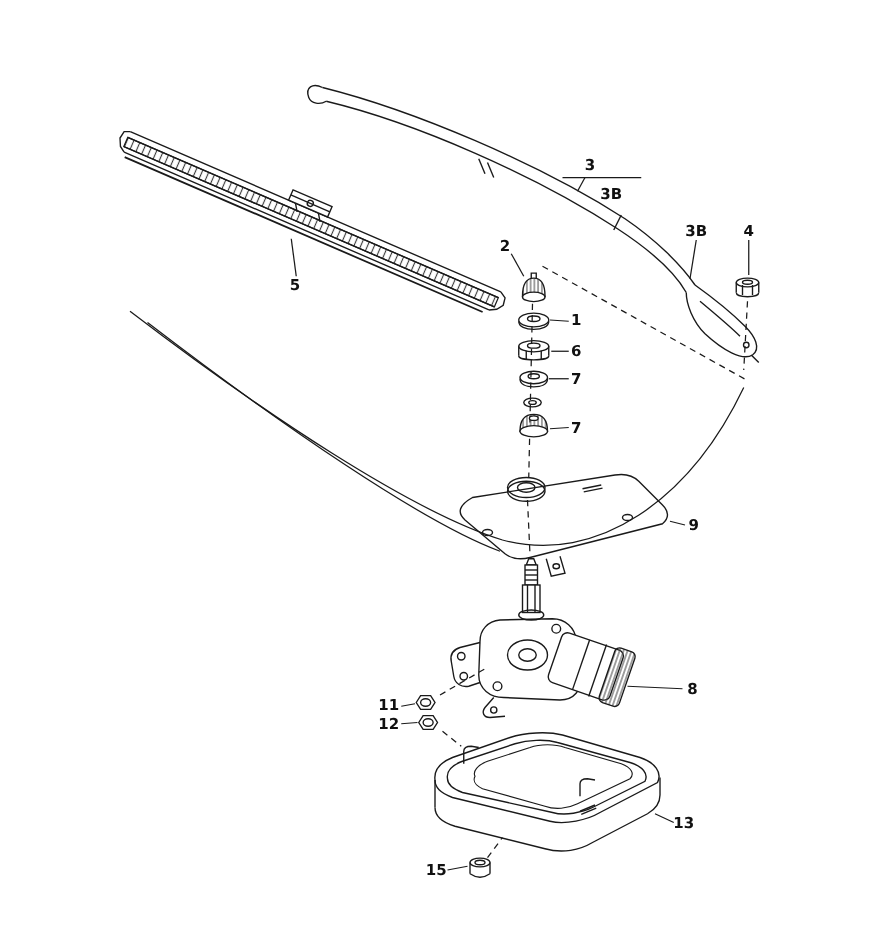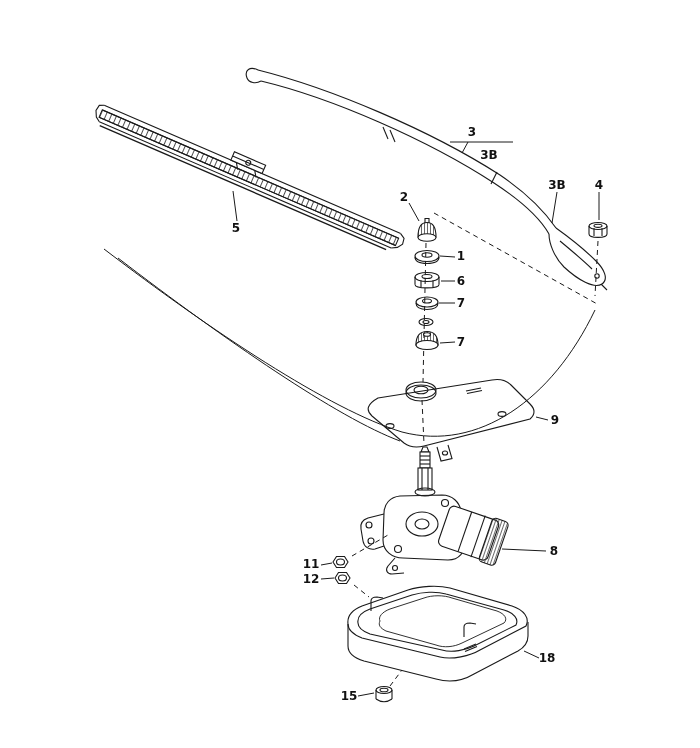--- a/index.html
+++ b/index.html
@@ -243,17 +243,17 @@
     <div class="part-label" style="--x:404px;--y:197px">2</div>
     <div class="part-label" style="--x:236px;--y:228px">5</div>
     <div class="part-label" style="--x:461px;--y:256px">1</div>
     <div class="part-label" style="--x:461px;--y:281px">6</div>
     <div class="part-label" style="--x:461px;--y:303px">7</div>
     <div class="part-label" style="--x:461px;--y:342px">7</div>
     <div class="part-label" style="--x:555px;--y:420px">9</div>
     <div class="part-label" style="--x:554px;--y:551px">8</div>
     <div class="part-label" style="--x:311px;--y:564px">11</div>
     <div class="part-label" style="--x:311px;--y:579px">12</div>
-    <div class="part-label" style="--x:547px;--y:658px">18</div>
+    <div class="part-label" style="--x:547px;--y:658px">13</div>
     <div class="part-label" style="--x:349px;--y:696px">15</div>
   </div>
 
 </div>
 
 </body></html>

